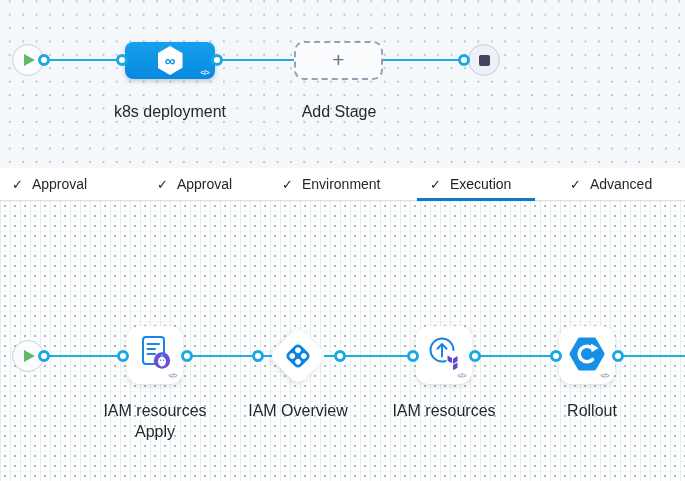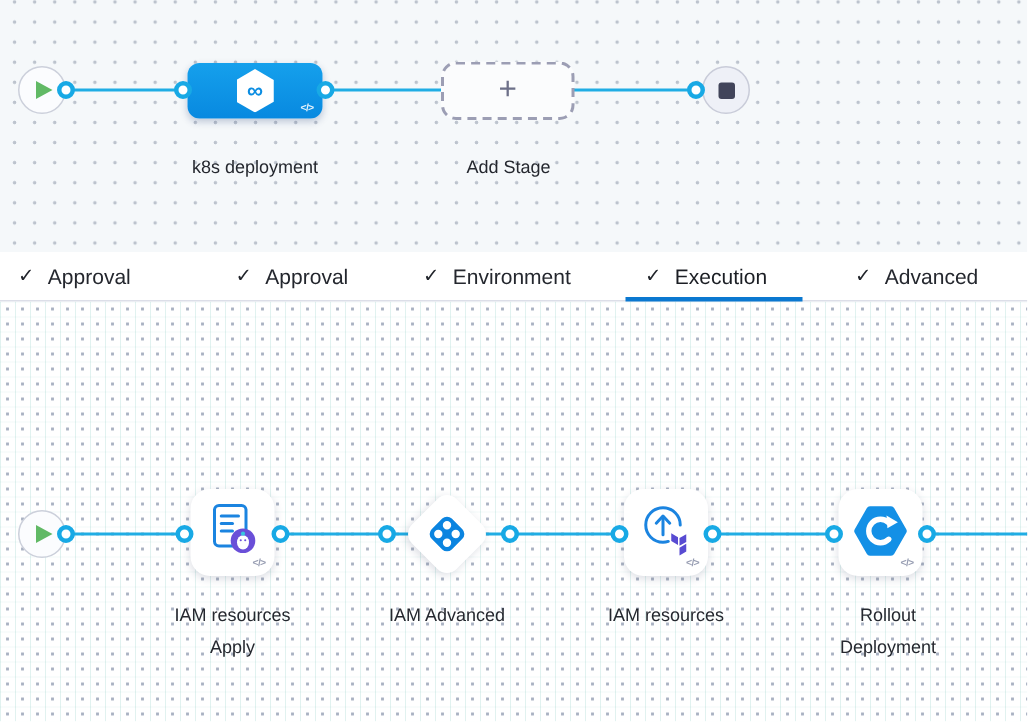--- a/index.html
+++ b/index.html
@@ -47,21 +47,21 @@
   .hex span{color:#0b8de2;font-size:15px;font-weight:700;line-height:1;margin-top:-1px;}
   .code-glyph{position:absolute;right:6px;bottom:3px;font-size:7px;letter-spacing:-0.5px;
         color:rgba(255,255,255,0.9);font-weight:700;}
   .code-glyph.gray{color:#979db2;bottom:5px;}
 
   .add-stage{position:absolute;left:294px;top:41px;width:89px;height:39px;box-sizing:border-box;
         border:2px dashed #9c9eb4;border-radius:10px;background:#fbfcfd;z-index:3;
         display:flex;align-items:center;justify-content:center;}
   .add-plus{color:#6d7089;font-size:21px;font-weight:300;line-height:1;margin-top:-2px;}
 
-  .node-label{position:absolute;width:140px;text-align:center;font-size:12px;color:#25282f;
+  .node-label{position:absolute;width:140px;text-align:center;font-size:16px;color:#25282f;
         line-height:21px;z-index:3;}
 
   
   .tabbar{position:absolute;left:0;top:168px;width:685px;height:33px;background:#ffffff;
         border-bottom:1px solid #dcdee8;box-sizing:border-box;z-index:5;}
   .tab{position:absolute;top:0;height:32px;display:flex;align-items:center;gap:9px;cursor:pointer;}
   .tab .chk{font-size:13px;font-weight:700;color:#21242b;}
   .tab .lbl{font-size:14px;color:#24272e;}
   .tab.active .lbl{font-weight:400;color:#1b1e24;}
   .tab-underline{position:absolute;left:417px;bottom:-1px;width:118px;height:3px;background:#0b78d0;}
@@ -197,23 +197,22 @@
         <polygon points="23,8.6 30.6,13.1 23.6,17.2" fill="#ffffff"></polygon>
       </svg>
       <div class="code-glyph gray">&lt;/&gt;</div>
     </div>
 
     <div class="node-label" style="left:85px;top:199px;">
       <div>IAM resources</div>
       <div>Apply</div>
     </div>
     <div class="node-label" style="left:228px;top:199px;">
-      <div>IAM Advanced</div>
+      <div>IAM Overview</div>
     </div>
     <div class="node-label" style="left:374px;top:199px;">
       <div>IAM resources</div>
     </div>
     <div class="node-label" style="left:522px;top:199px;">
       <div>Rollout</div>
-      <div>Deployment</div>
     </div>
   </div>
 </div>
 
 </body></html>

